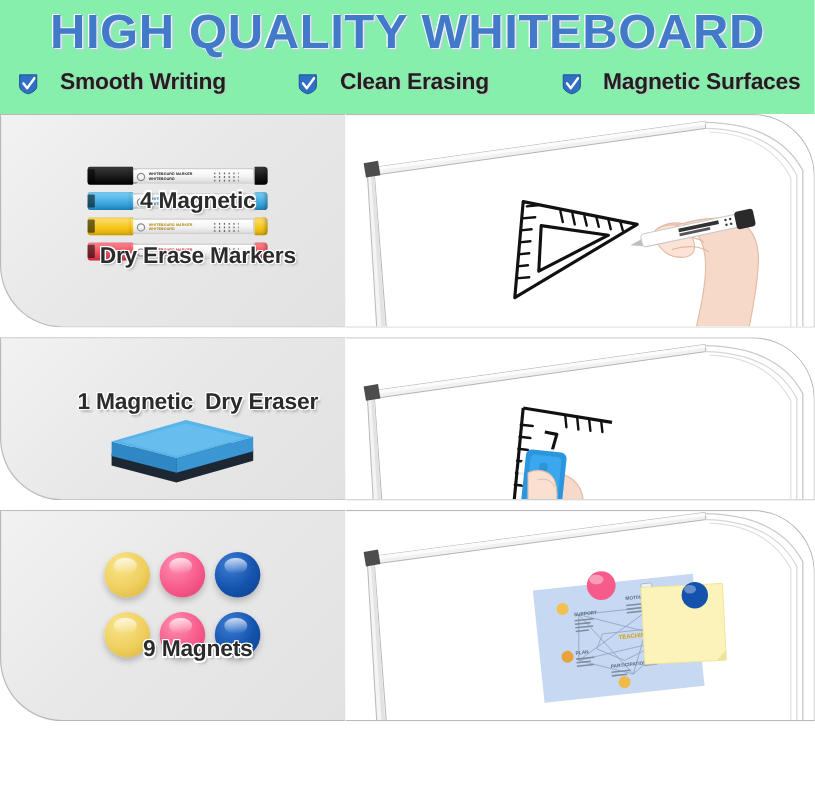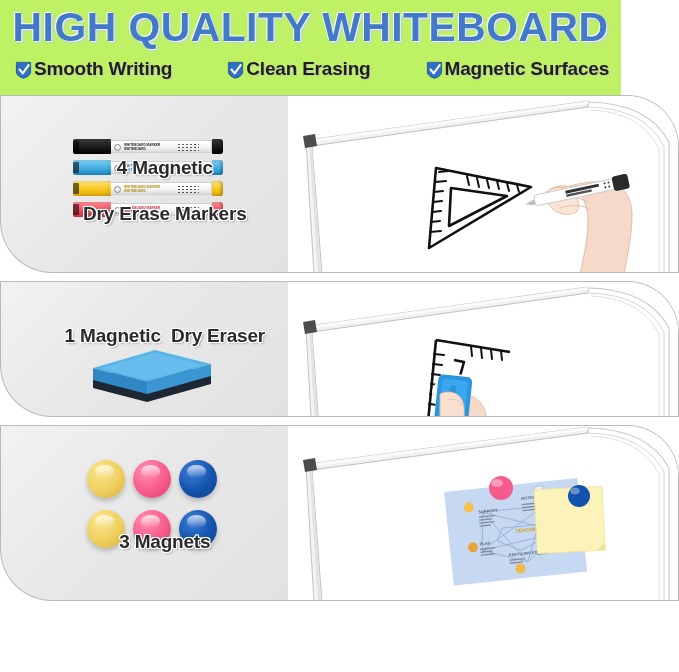--- a/index.html
+++ b/index.html
@@ -9,23 +9,23 @@
     width: 679px;
     height: 672px;
     background: #ffffff;
     font-family: "Liberation Sans", sans-serif;
     overflow: hidden;
     position: relative;
   }
 
   
   .header {
-    width: 621px;
+    width: 679px;
     height: 95px;
-    background: #bef264;
+    background: #86efac;
     position: relative;
   }
 
   .title {
     text-align: center;
     font-family: "Liberation Sans", sans-serif;
     font-size: 40px;
     font-weight: bold;
     letter-spacing: 0.5px;
     color: #4279c9;
@@ -42,21 +42,21 @@
   .features {
     display: flex;
     align-items: center;
     justify-content: space-between;
     padding: 6px 12px 0 14px;
   }
 
   .feature {
     display: flex;
     align-items: center;
-    gap: 1px;
+    gap: 17px;
   }
 
   .check-icon {
     width: 19px;
     height: 19px;
     flex: 0 0 19px;
     display: block;
   }
 
   .feature-label {
@@ -477,21 +477,21 @@
       <div class="art magnets">
         <div class="magnet m-yellow"></div>
         <div class="magnet m-pink"></div>
         <div class="magnet m-blue"></div>
         <div class="magnet m-yellow"></div>
         <div class="magnet m-pink"></div>
         <div class="magnet m-blue"></div>
       </div>
 
       <div class="caption cap-3">
-        <span>3 Magnets</span>
+        <span>9 Magnets</span>
       </div>
     </div>
 
     <div class="panel panel-right">
       <div class="scene">
         <svg width="391" height="176" viewBox="0 0 391 176">
           <path d="M22 36 L300 2 L391 2 L391 176 L34 176 Z" fill="#ffffff"></path>
           <path d="M20 38 L300 1 L300 7 L24 44 Z" fill="#f1f1f1" stroke="#b0b0b0" stroke-width="0.8"></path>
           <path d="M20 38 L300 1 L300 4 L21 41 Z" fill="#fbfbfb"></path>
           <path d="M18 40 L24 44 L34 176 L26 176 Z" fill="#f4f4f4" stroke="#b4b4b4" stroke-width="0.8"></path>

